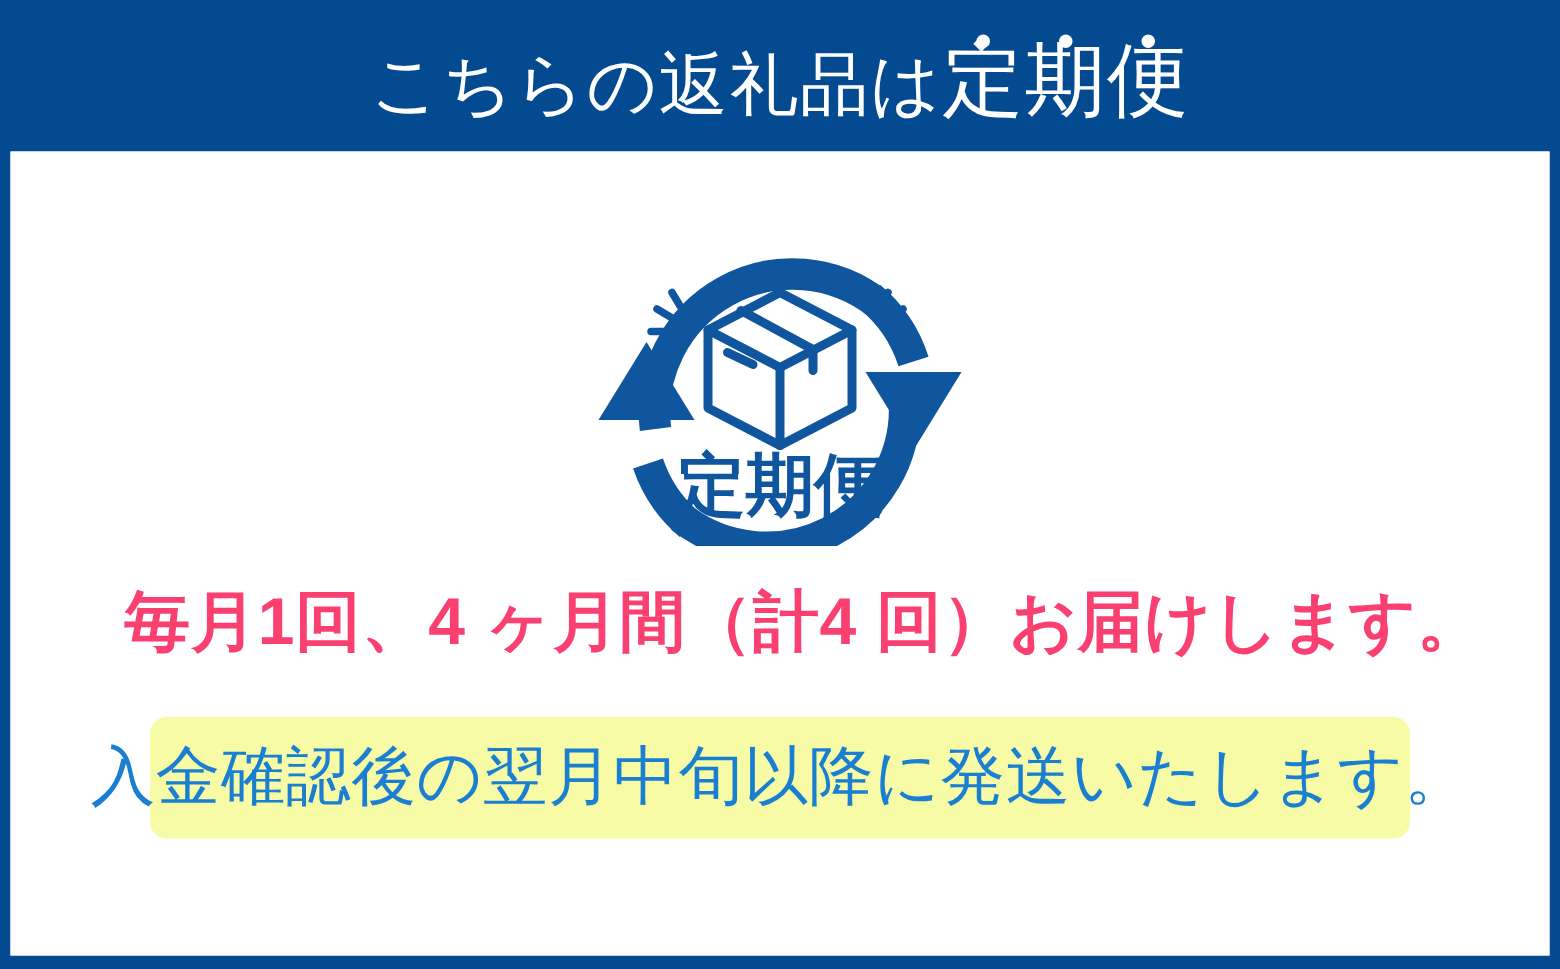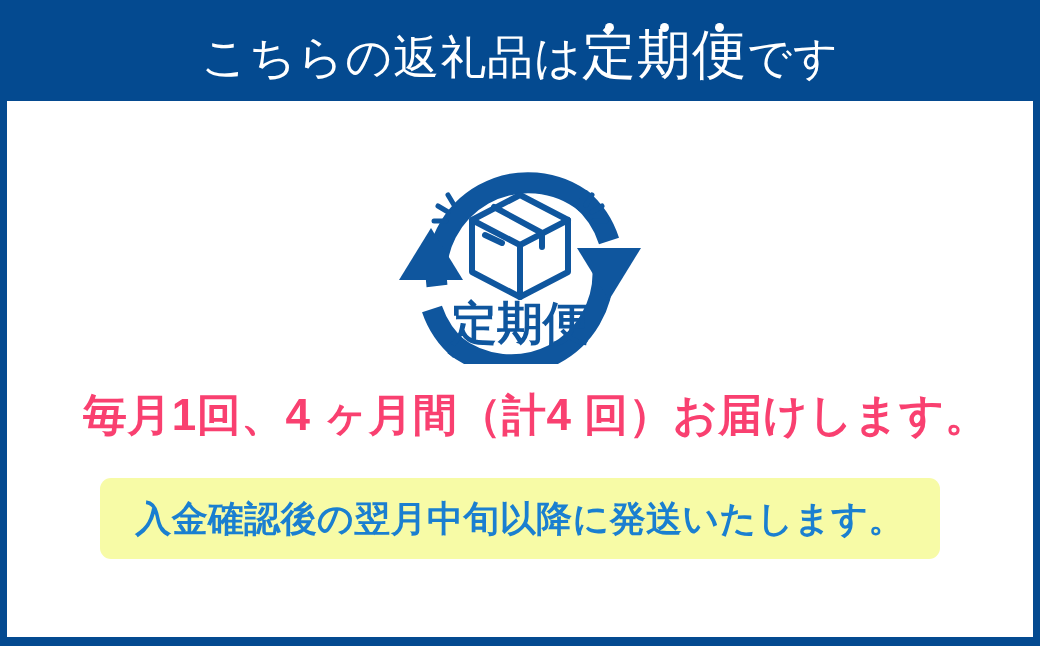--- a/index.html
+++ b/index.html
@@ -126,22 +126,22 @@
     width: 840px;
     height: 81px;
     background: #f7fba6;
     border-radius: 11px;
     display: flex;
     align-items: center;
     justify-content: center;
   }
   .note-text {
     color: #1a7fd0;
-    font-size: 36px;
-    font-weight: bold;
+    font-size: 43px;
+    font-weight: normal;
     line-height: 1;
     letter-spacing: 0.01em;
     white-space: nowrap;
   }
 </style>
 </head>
 <body>
 
 <div class="banner">
 
@@ -154,21 +154,20 @@
       <div class="header-title">
         <span class="seg-plain">こちらの返礼品は</span>
         <span class="seg-emph">
           <span class="emph-dots">
             <span></span>
               <span></span>
               <span></span>
           </span>
           <span>定期便</span>
         </span>
-        <span class="seg-tail">です</span>
       </div>
     </div>
   </div>
 
   <div class="stage">
 
     <div class="icon-area">
       <svg class="cycle-icon" width="260" height="215" viewBox="0 0 260 215" aria-hidden="true">
 
         <path d="M 47 137

